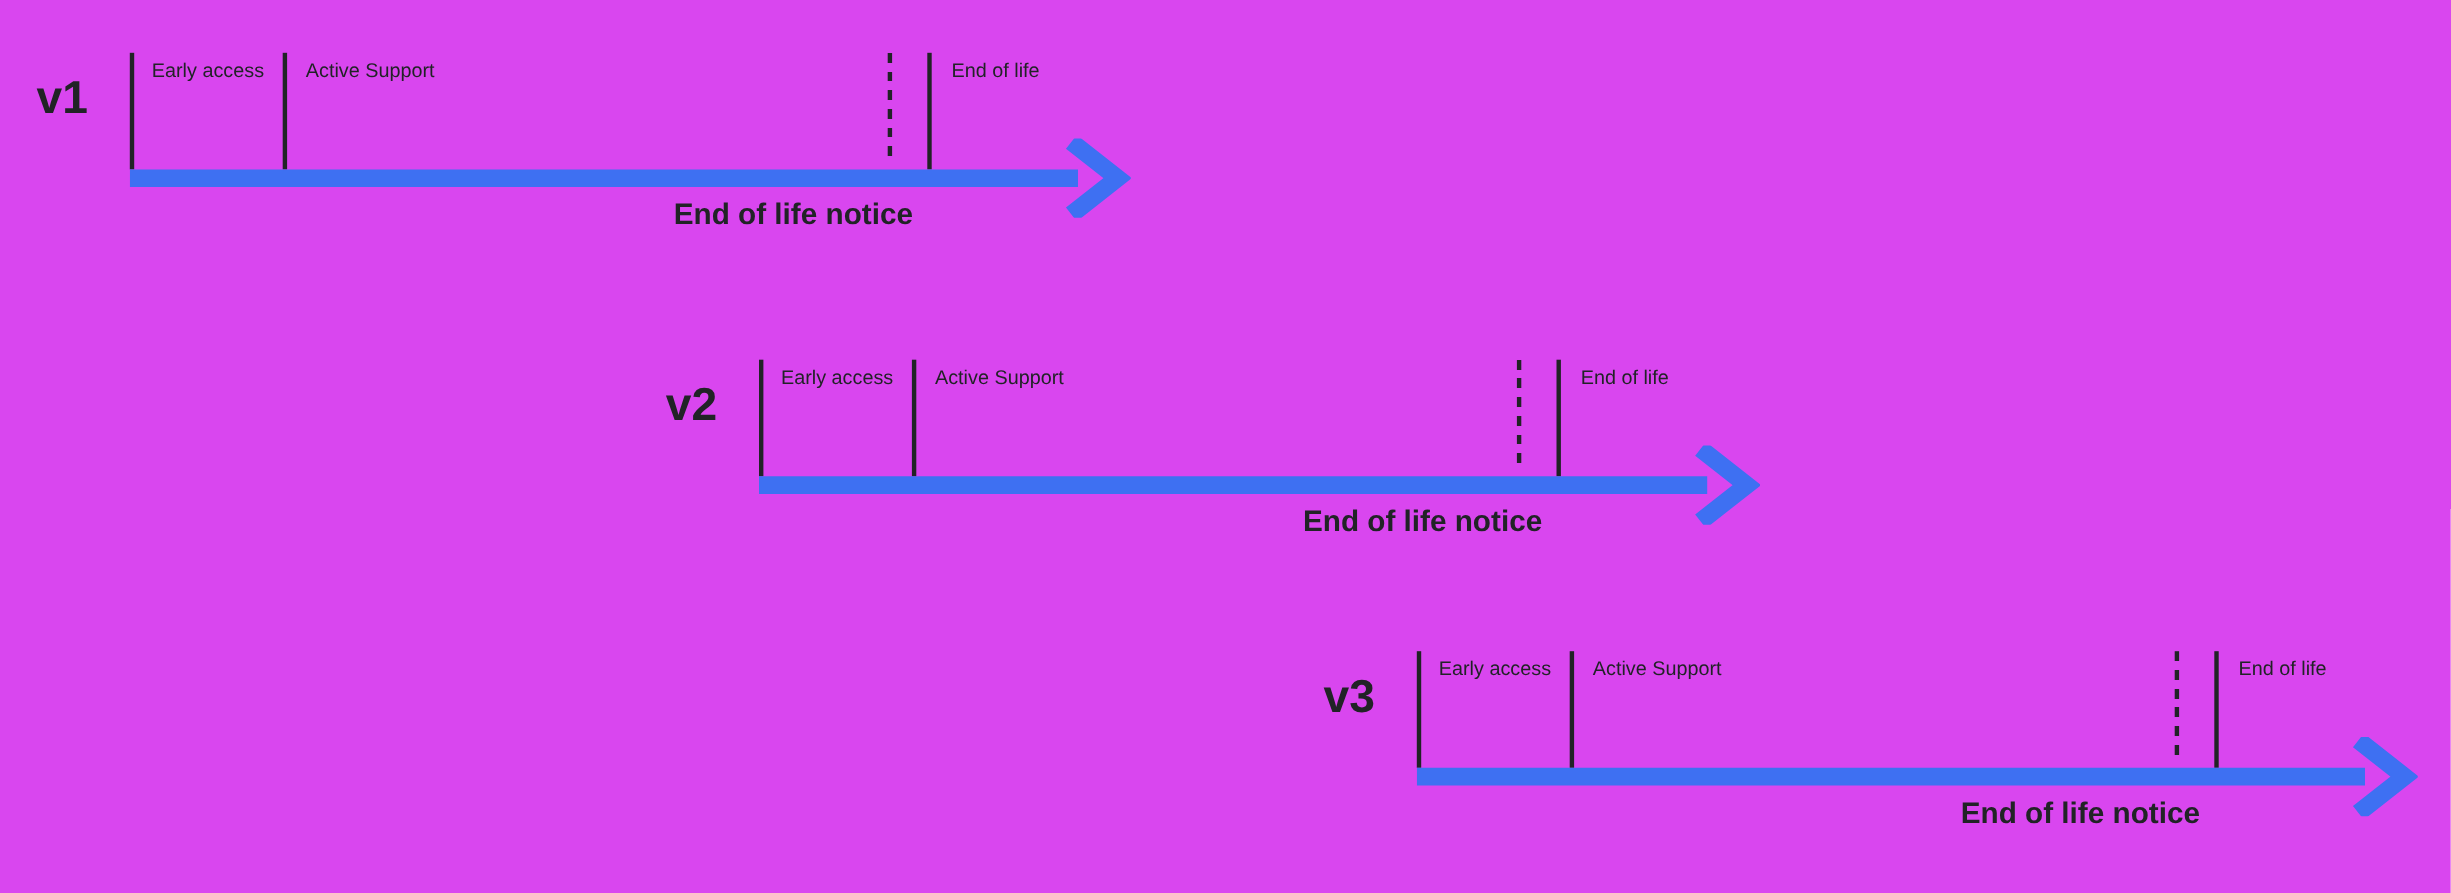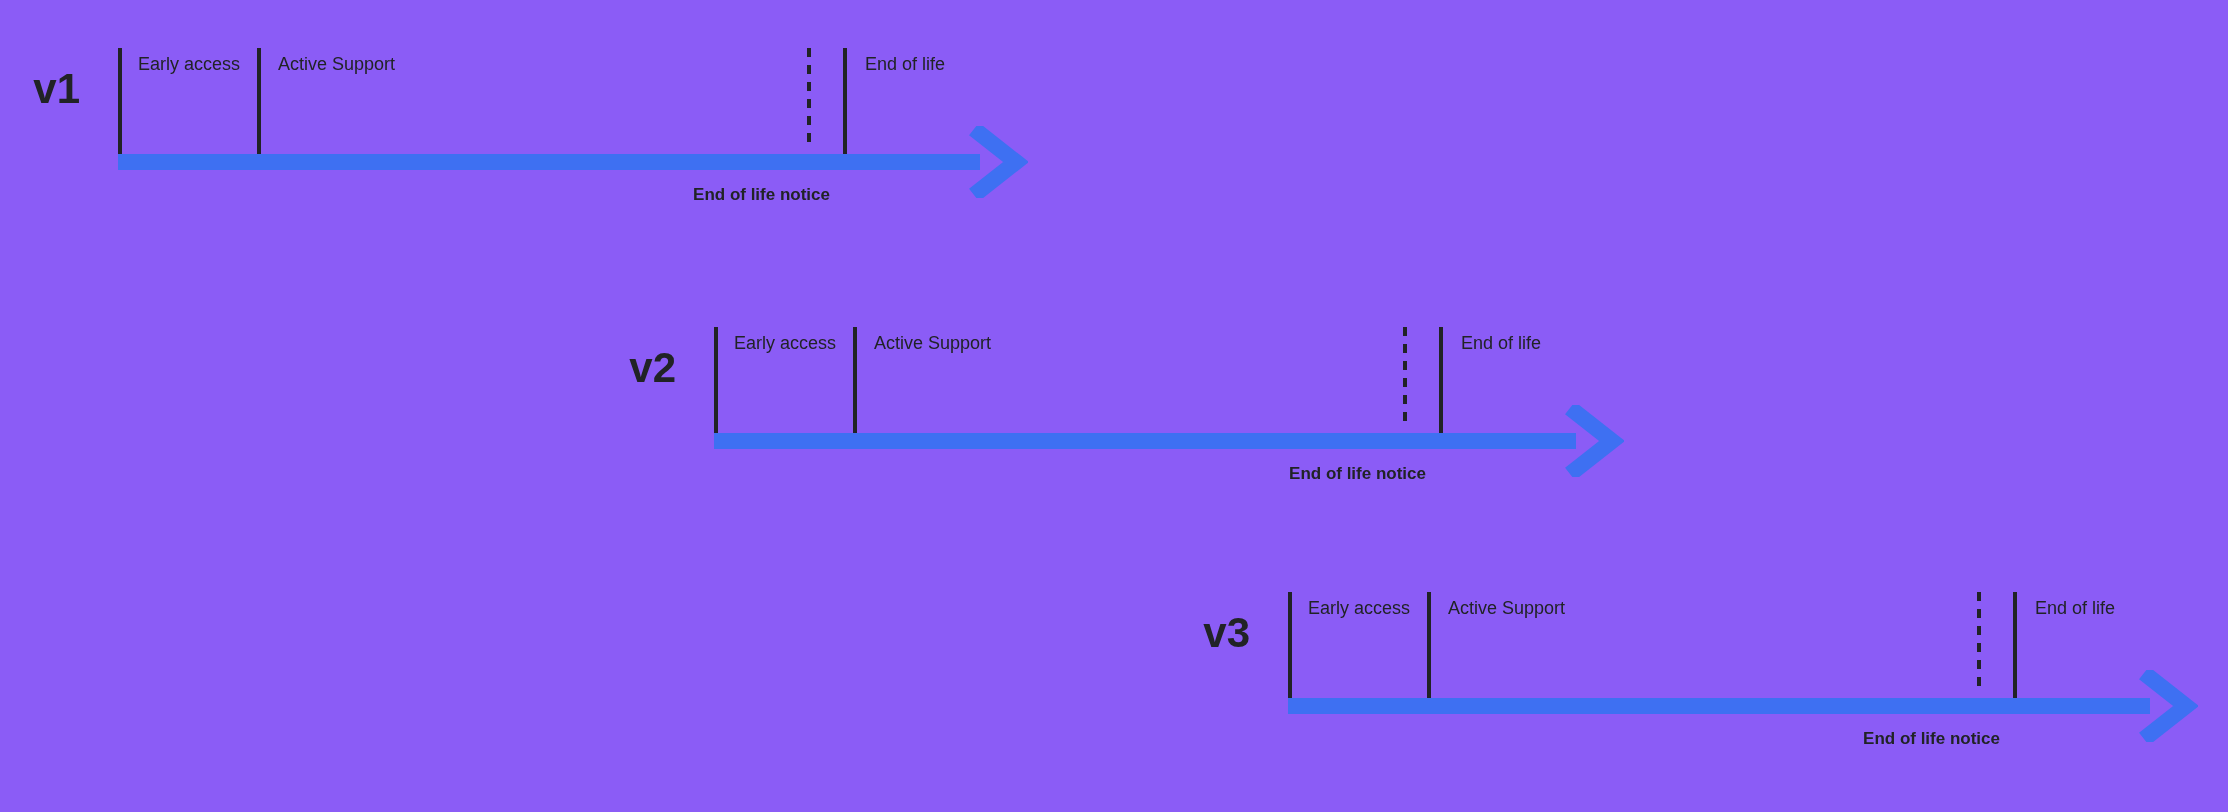--- a/index.html
+++ b/index.html
@@ -10,30 +10,30 @@
   html, body {
     margin: 0;
     padding: 0;
     background: #ffffff;
     font-family: "Liberation Sans", "DejaVu Sans", sans-serif;
   }
   .canvas {
     position: relative;
     width: 2228px;
     height: 812px;
-    background: #8b5cf6;
+    background: #d946ef;
     overflow: hidden;
   }
   .timeline {
     position: absolute;
     width: 940px;
     height: 175px;
   }
   .timeline.row-v1 { left: 118px; top: 48px; }
-  .timeline.row-v2 { left: 714px; top: 327px; }
+  .timeline.row-v2 { left: 690px; top: 327px; }
   .timeline.row-v3 { left: 1288px; top: 592px; }
 
   .version-label {
     position: absolute;
     left: -100px;
     top: 20px;
     width: 62px;
     text-align: right;
     font-size: 42px;
     font-weight: 700;
@@ -73,21 +73,21 @@
   }
   .seg-label.early   { left: 20px; width: 122px; white-space: normal; }
   .seg-label.active  { left: 160px; }
   .seg-label.eol     { left: 747px; }
   .notice-label {
     position: absolute;
     left: 0;
     top: 132px;
     width: 712px;
     text-align: right;
-    font-size: 17px;
+    font-size: 27px;
     font-weight: 700;
     color: var(--ink);
     line-height: 30px;
     white-space: nowrap;
   }
   .arrow-svg {
     position: absolute;
     left: 0;
     top: 78px;
     display: block;

